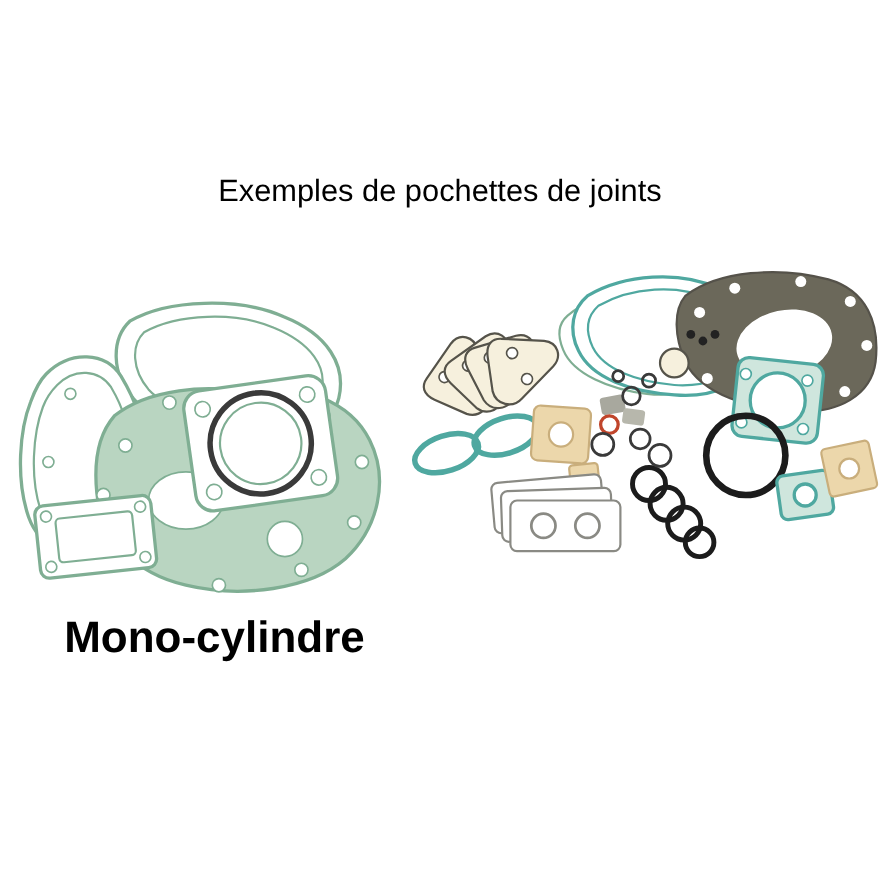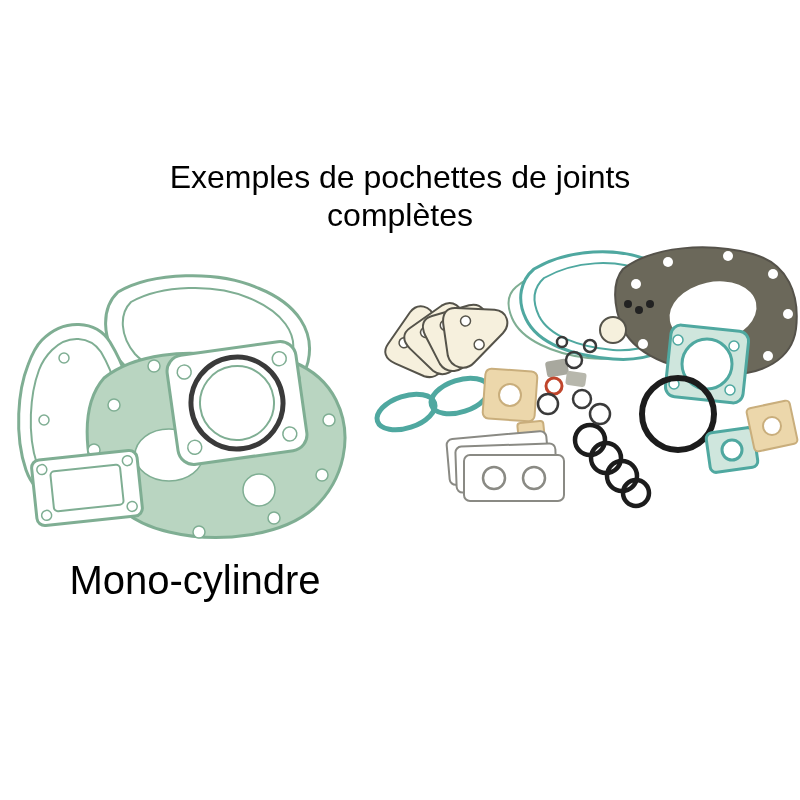--- a/index.html
+++ b/index.html
@@ -12,35 +12,35 @@
     overflow: hidden;
   }
   .page { position: relative; width: 800px; height: 800px; }
 
   .title {
     position: absolute;
     top: 138px;
     left: 0;
     width: 800px;
     text-align: center;
-    font-size: 32px;
+    font-size: 28px;
     font-weight: 400;
     line-height: 1.18;
     color: var(--text, #000000);
   }
 
   .illustrations { position: absolute; top: 0; left: 0; }
   .mono-svg  { position: absolute; left: 2px;   top: 268px; width: 365px; height: 285px; }
   .multi-svg { position: absolute; left: 366px; top: 242px; width: 434px; height: 290px; }
 
   .caption {
     position: absolute;
     top: 558px;
     font-size: 40px;
-    font-weight: 400;
+    font-weight: 700;
     color: var(--text, #000000);
     text-align: center;
   }
   .caption-left  { left: 0;     width: 390px; }
   .caption-right { left: 395px; width: 405px; }
 
   
   .g-outline      { fill:#ffffff; stroke: var(--gasket-green-dark, #7fae93); stroke-width:3; }
   .g-outline-thin { fill:none;    stroke: var(--gasket-green-dark, #7fae93); stroke-width:2; }
   .g-fill         { fill: var(--gasket-green, #b9d5c1); stroke: var(--gasket-green-dark, #7fae93); stroke-width:3; }
@@ -66,21 +66,20 @@
   .oring-thin     { fill:none; stroke:#3a3a3a; stroke-width:2.5; }
   .red-ring       { fill:none; stroke:#c0452b; stroke-width:3; }
 </style>
 </head>
 <body>
 
 <div class="page">
 
   <h1 class="title">
     <span>Exemples de pochettes de joints</span><br>
-    <span>complètes</span>
   </h1>
 
   <div class="illustrations">
 
     <svg class="mono-svg" viewBox="0 0 365 285" xmlns="http://www.w3.org/2000/svg">
       <g>
         <path class="g-outline" d="M116,24 C150,4 216,2 256,20 C296,36 313,64 306,94 C299,122 263,134 226,130 C186,126 141,120 119,94 C99,72 99,40 116,24 Z"></path>
         <path class="g-outline-thin" d="M129,34 C159,17 213,15 247,30 C281,44 296,66 290,88 C284,108 256,120 225,116 C191,112 151,106 133,86 C118,68 117,46 129,34 Z"></path>
       </g>
       <g>

